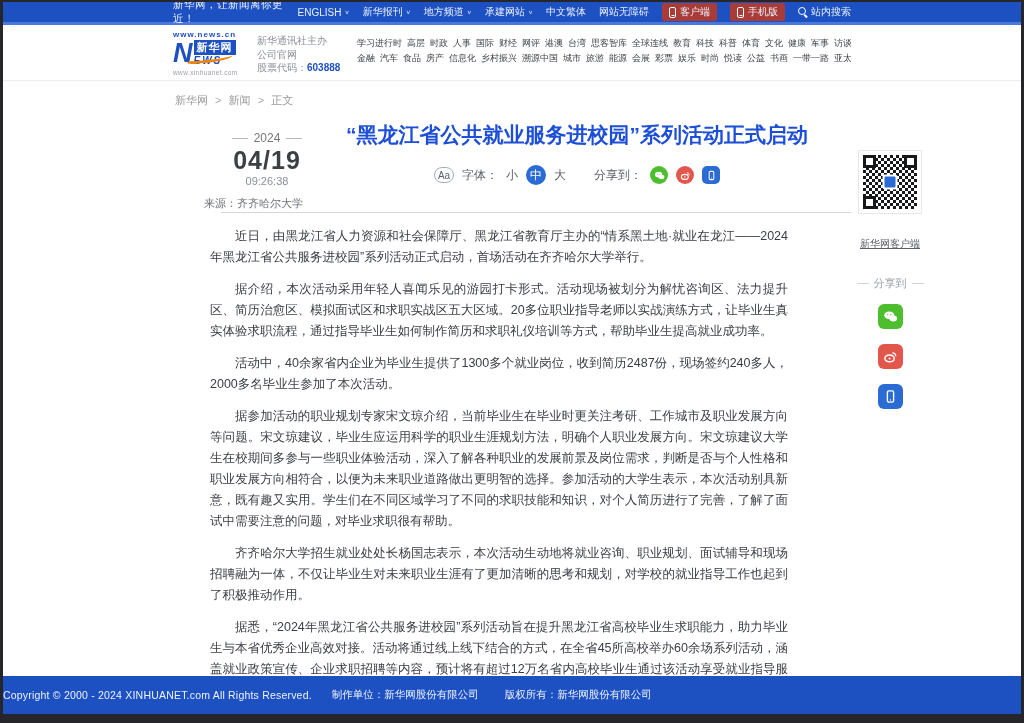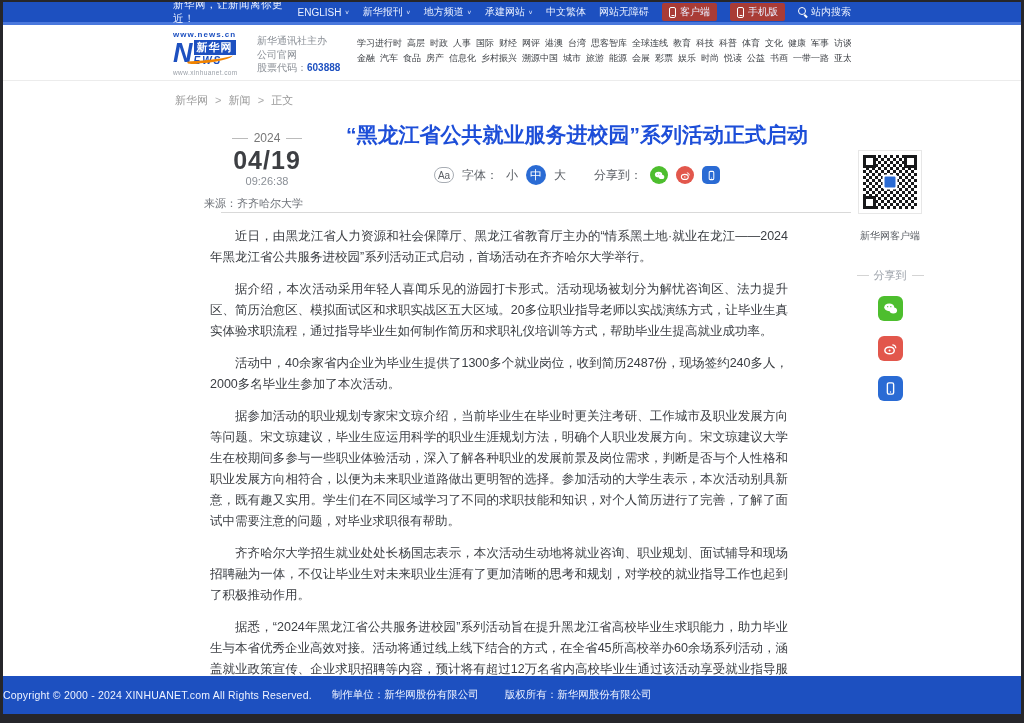--- a/index.html
+++ b/index.html
@@ -78,21 +78,21 @@
   .para { font-size:12.5px; color:#3a3d42; line-height:21px; text-align:justify; text-indent:2em; margin-bottom:11px; }
   .editor-line { width:578px; margin:10px 0 0 48px; text-align:right; font-size:10px; color:#8d9198; padding-right:14px; }
 
   
   .side-share { position:absolute; left:852px; top:148px; width:70px; text-align:center; }
   .qr-card { width:64px; height:64px; margin:0 auto; background:#fff; border:1px solid #e7e7e7; padding:4px; position:relative; }
   .qr { width:54px; height:54px; position:relative; background-image:repeating-conic-gradient(#17181a 0% 25%, #ffffff 0% 50%); background-size:6px 6px; }
   .qr .finder { position:absolute; width:13px; height:13px; border:3px solid #17181a; background:#fff; }
   .qr .f1 { left:0; top:0; } .qr .f2 { right:0; top:0; } .qr .f3 { left:0; bottom:0; }
   .qr .qr-logo { position:absolute; left:50%; top:50%; width:15px; height:15px; transform:translate(-50%,-50%); background:#2a6bd4; border:2px solid #fff; border-radius:3px; }
-  .qr-caption { margin-top:15px; font-size:10px; color:#5c6066; white-space:nowrap; }
+  .qr-caption { margin-top:23px; font-size:10px; color:#5c6066; white-space:nowrap;text-decoration:underline; }
   .side-share-head { margin-top:25px; display:flex; align-items:center; justify-content:center; gap:5px; font-size:11px; color:#9aa0a8; }
   .side-share-head .line { width:12px; border-top:1px solid #d4d4d4; }
   .side-icons { margin-top:13px; display:flex; flex-direction:column; align-items:center; gap:15px; }
   .side-ico { width:25px; height:25px; border-radius:6px; display:flex; align-items:center; justify-content:center; cursor:pointer; }
 
   
   .footer { position:absolute; left:0; right:0; bottom:0; height:38px; background:#1d50c0; color:#edf2ff; display:flex; align-items:center; justify-content:flex-start; gap:20px; z-index:5; }
   .footer-line1 { font-size:10.5px; letter-spacing:.2px; }
   .footer-line2 { font-size:10.5px; display:flex; gap:26px; }
 </style>

